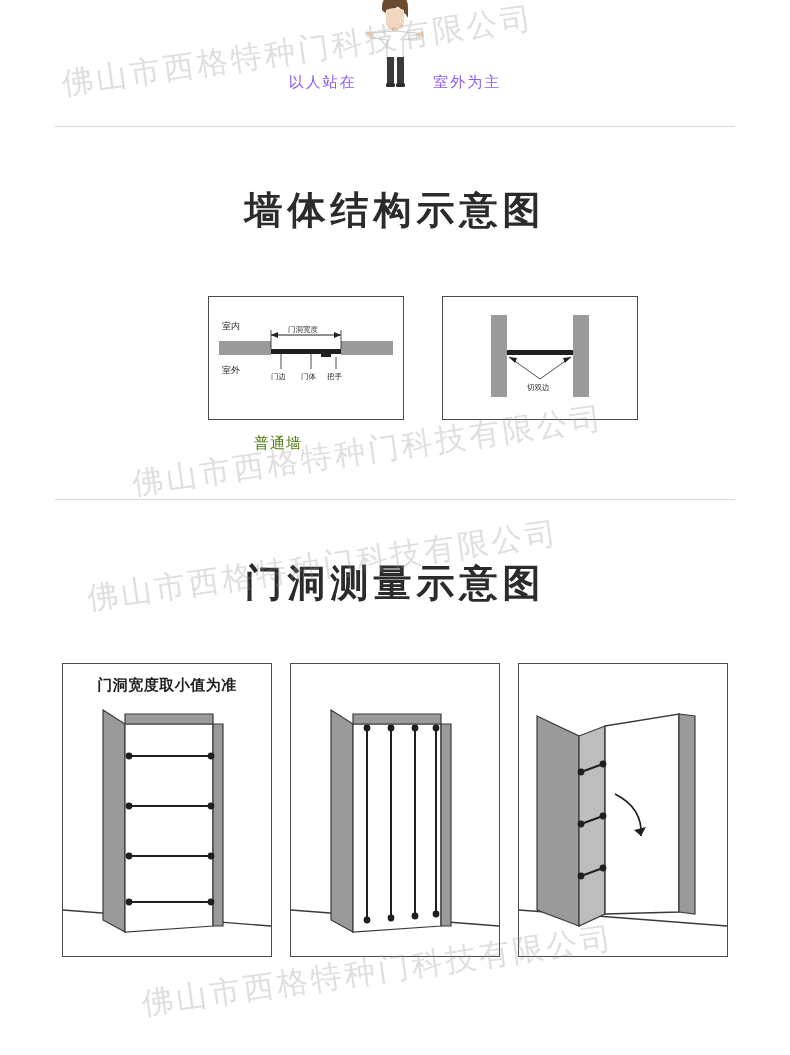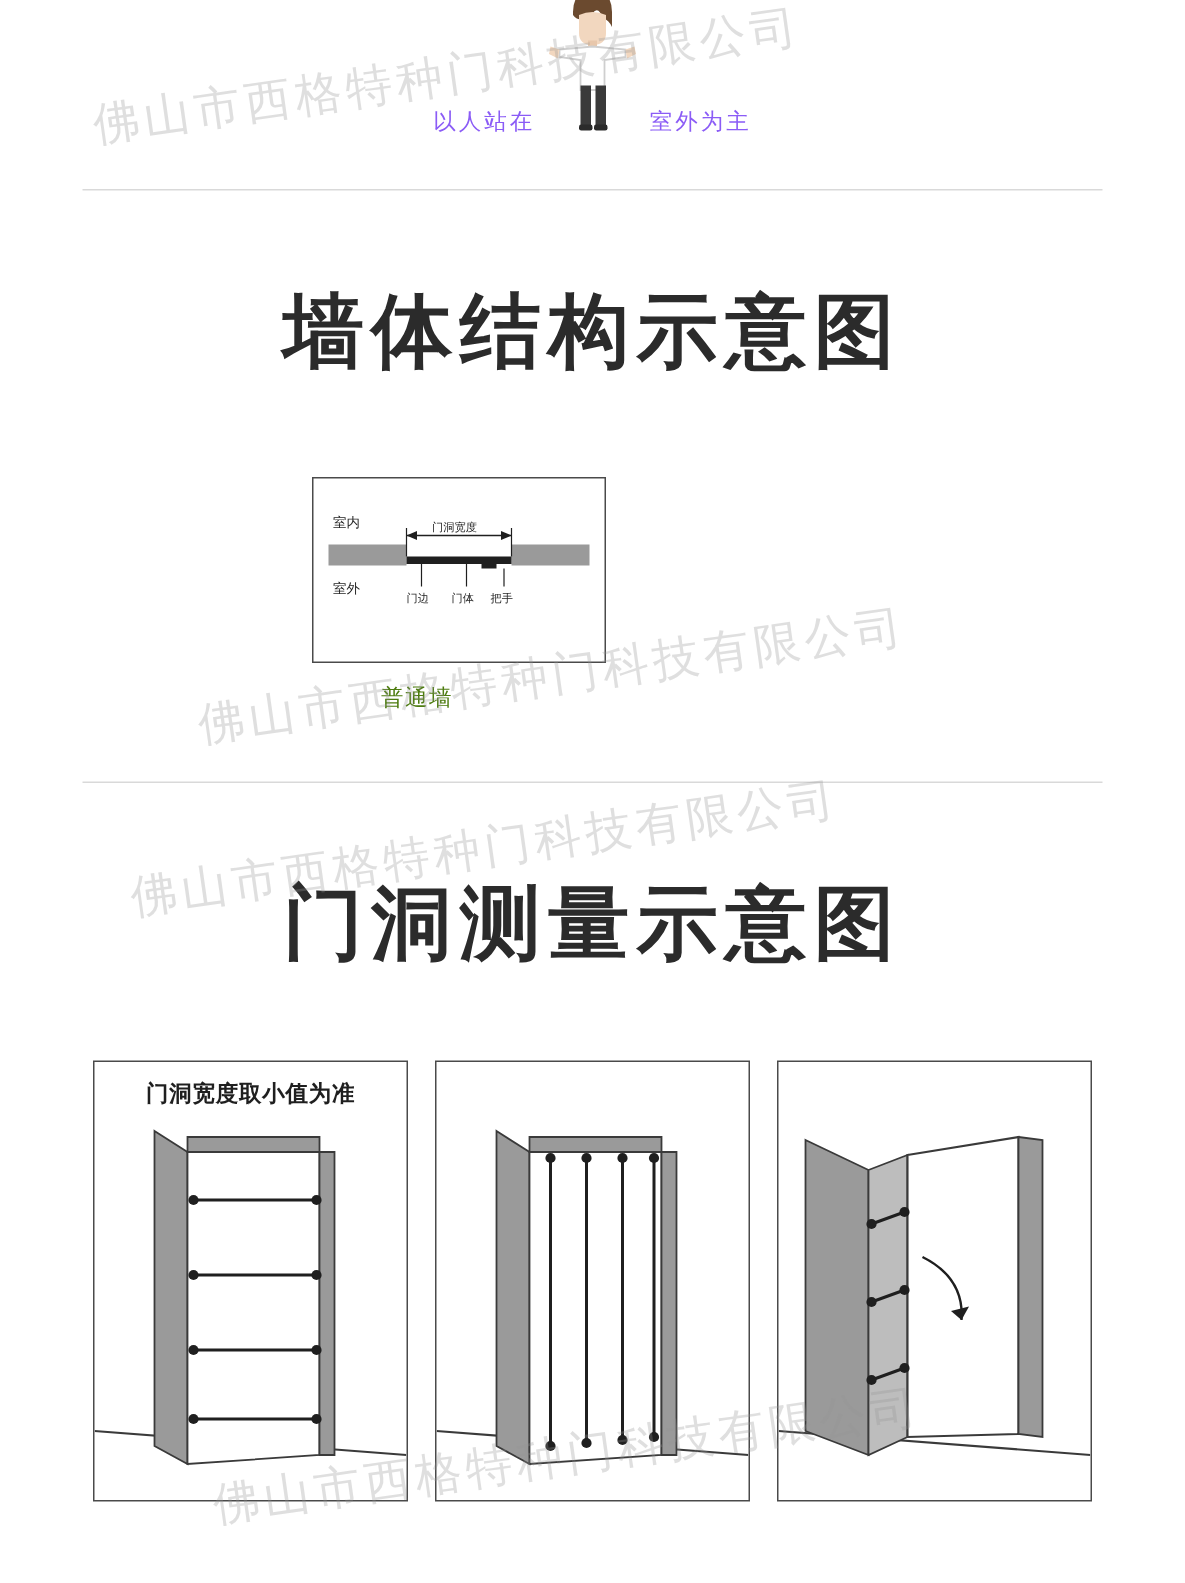--- a/index.html
+++ b/index.html
@@ -69,21 +69,21 @@
   .hr {
     width: 680px;
     height: 1px;
     background: #d9d9d9;
     margin: 8px auto 0 auto;
   }
 
   
   .section-title {
     text-align: center;
-    font-size: 54px;
+    font-size: 38px;
     font-weight: bold;
     letter-spacing: 5px;
     color: #2b2b2b;
     margin-top: 58px;
     font-family: "Liberation Sans", sans-serif;
   }
 
   
   .wall-row {
     margin-top: 60px;
@@ -207,20 +207,33 @@
         <text x="79" y="35" font-size="7.5" fill="#1f1f1f" font-family="Liberation Sans, sans-serif">门洞宽度</text>
         <text x="62" y="82" font-size="7.5" fill="#1f1f1f" font-family="Liberation Sans, sans-serif">门边</text>
         <text x="92" y="82" font-size="7.5" fill="#1f1f1f" font-family="Liberation Sans, sans-serif">门体</text>
         <text x="118" y="82" font-size="7.5" fill="#1f1f1f" font-family="Liberation Sans, sans-serif">把手</text>
       </svg>
     </div>
     <div class="wall-label">普通墙</div>
   </div>
 
   <div class="wall-cell">
+    <div class="wall-box">
+      <svg width="194" height="122" viewBox="0 0 194 122">
+        <rect x="48" y="18" width="16" height="82" fill="#9a9a9a"></rect>
+        <rect x="130" y="18" width="16" height="82" fill="#9a9a9a"></rect>
+        <rect x="64" y="53" width="66" height="5" fill="#1f1f1f"></rect>
+
+        <line x1="97" y1="82" x2="66" y2="60" stroke="#1f1f1f" stroke-width="0.8"></line>
+        <path d="M66 60 l8 1 l-2 5 z" fill="#1f1f1f"></path>
+        <line x1="97" y1="82" x2="128" y2="60" stroke="#1f1f1f" stroke-width="0.8"></line>
+        <path d="M128 60 l-8 1 l2 5 z" fill="#1f1f1f"></path>
+        <text x="84" y="93" font-size="7.5" fill="#1f1f1f" font-family="Liberation Sans, sans-serif">切双边</text>
+      </svg>
+    </div>
   </div>
 
 </div>
 
 <div class="hr" style="margin-top:46px;"></div>
 
 <div class="section-title">门洞测量示意图</div>
 
 <div class="measure-row">
 

